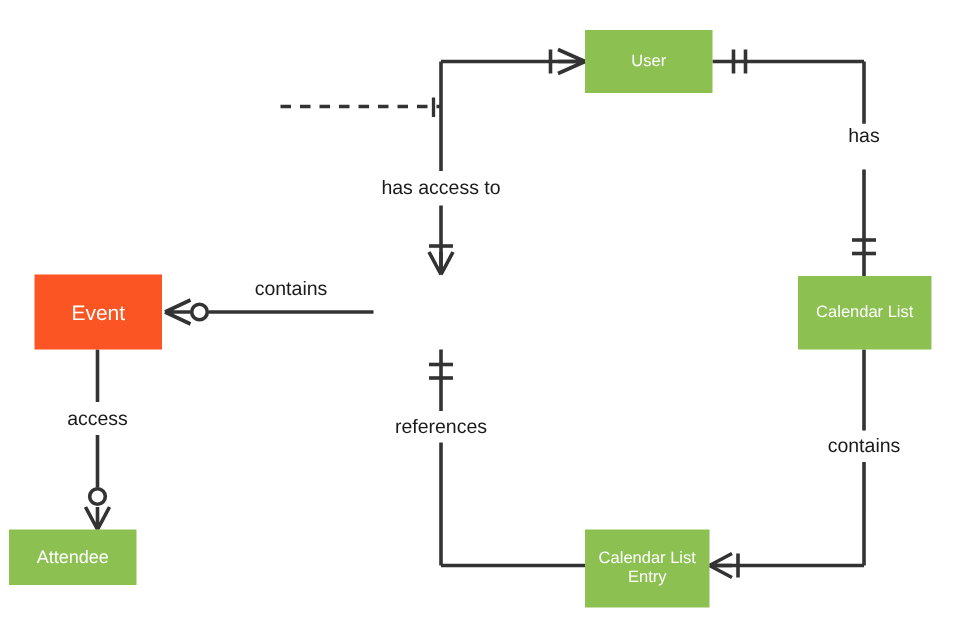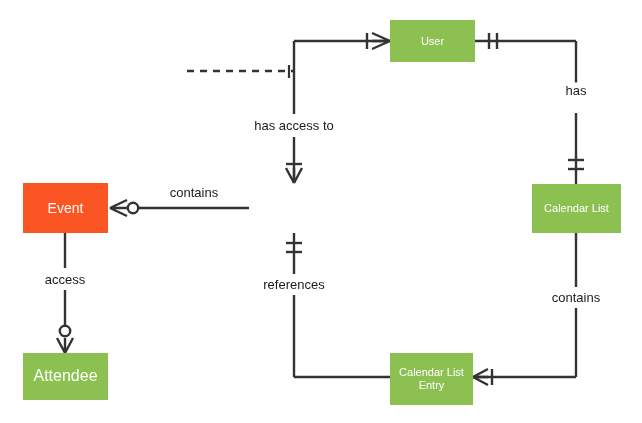--- a/index.html
+++ b/index.html
@@ -124,21 +124,21 @@
 
   <div class="entity-box entity-orange" style="left:23px; top:183px; width:85px; height:50px; font-size:14px;">
     <span>Event</span>
   </div>
 
 
   <div class="entity-box entity-green" style="left:532px; top:184px; width:89px; height:49px; font-size:11px;">
     <span>Calendar List</span>
   </div>
 
-  <div class="entity-box entity-green" style="left:23px; top:353px; width:85px; height:47px; font-size:16px;">
+  <div class="entity-box entity-green" style="left:6px; top:353px; width:85px; height:37px; font-size:12px;">
     <span>Attendee</span>
   </div>
 
   <div class="entity-box entity-green" style="left:390px; top:353px; width:83px; height:52px; font-size:11px;">
     <span>Calendar List
 Entry</span>
   </div>
 
   <div class="edge-label" style="left:294px; top:125px; transform:translate(-50%,-50%);">
     <span>has access to</span>

